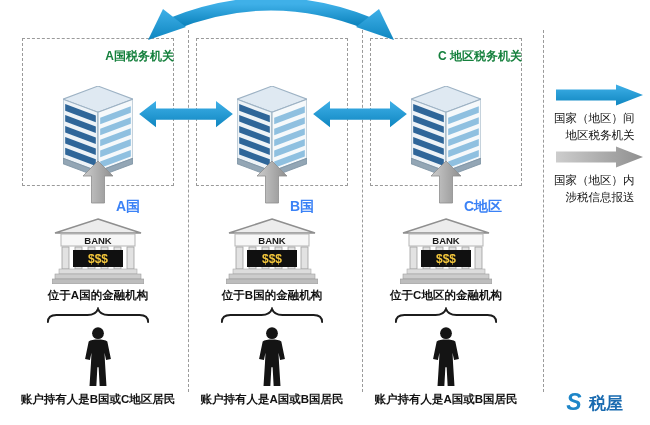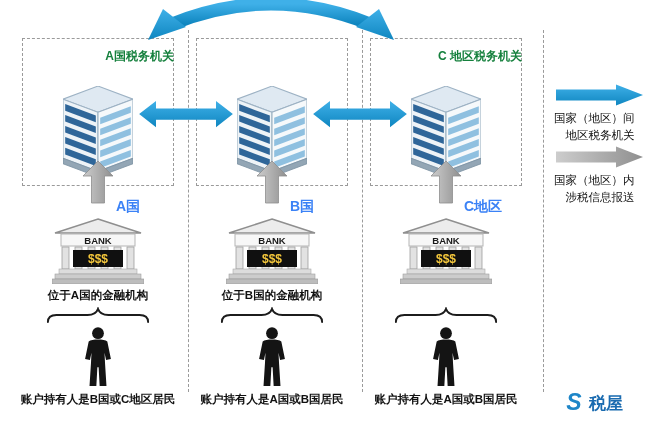--- a/index.html
+++ b/index.html
@@ -147,20 +147,21 @@
     <svg class="abs" style="left:41px;top:86px" width="70" height="92">
         <use href="#sym-building"></use>
       </svg>
     <svg class="abs" style="left:61px;top:160px" width="30" height="44">
         <use href="#sym-uparrow" fill="url(#grayGrad)"></use>
       </svg>
     <div class="region-label" style="left:94px;top:198px">C地区</div>
     <svg class="abs" style="left:30px;top:218px" width="92" height="66">
         <use href="#sym-bank"></use>
       </svg>
+    <div class="inst-label" style="left:-9px;top:288px">位于C地区的金融机构</div>
     <svg class="abs" style="left:24px;top:307px" width="104" height="16">
         <use href="#sym-brace"></use>
       </svg>
     <svg class="abs" style="left:57px;top:327px" width="38" height="60">
         <use href="#sym-person"></use>
       </svg>
     <div class="holder-label" style="left:-24px;top:392px">账户持有人是A国或B国居民</div>
   </div>
 
   <svg class="abs" style="left:136px;top:0" width="270" height="42" viewBox="0 0 270 42">

